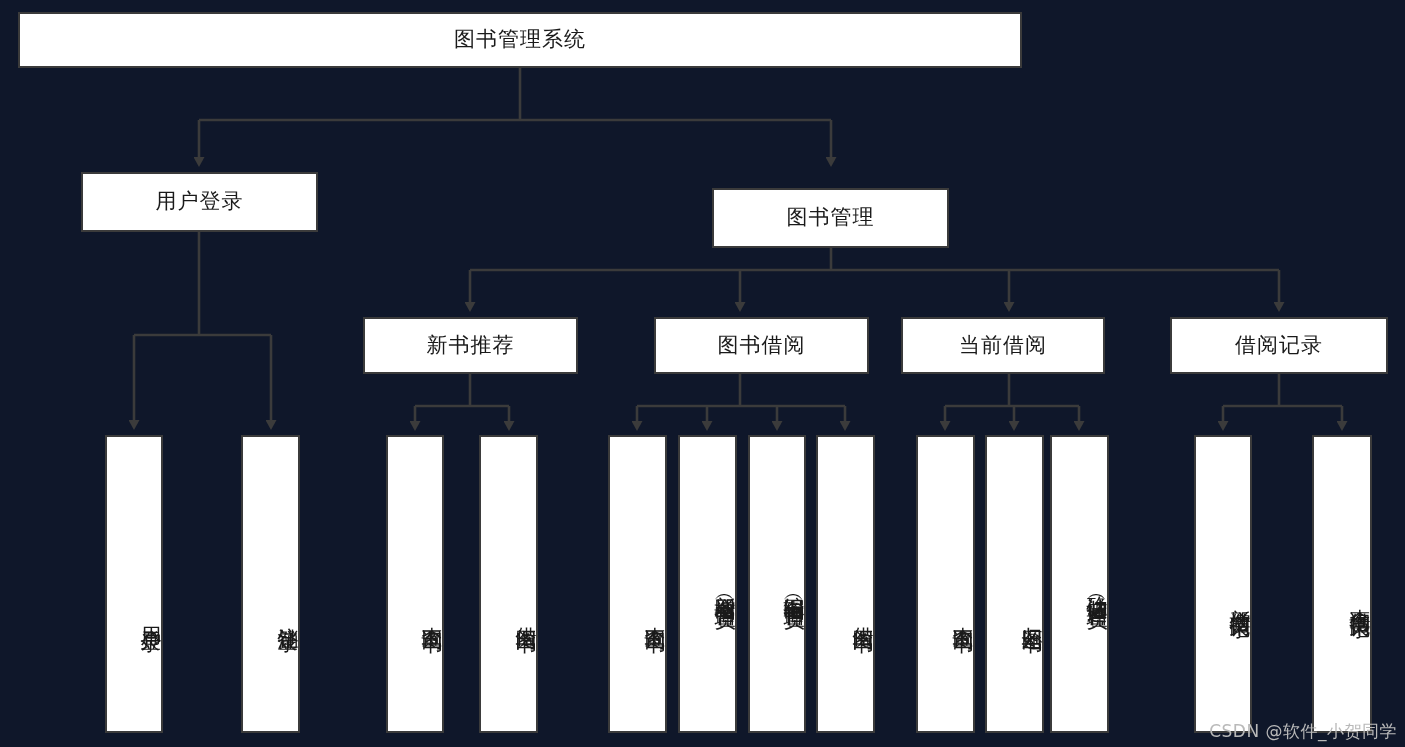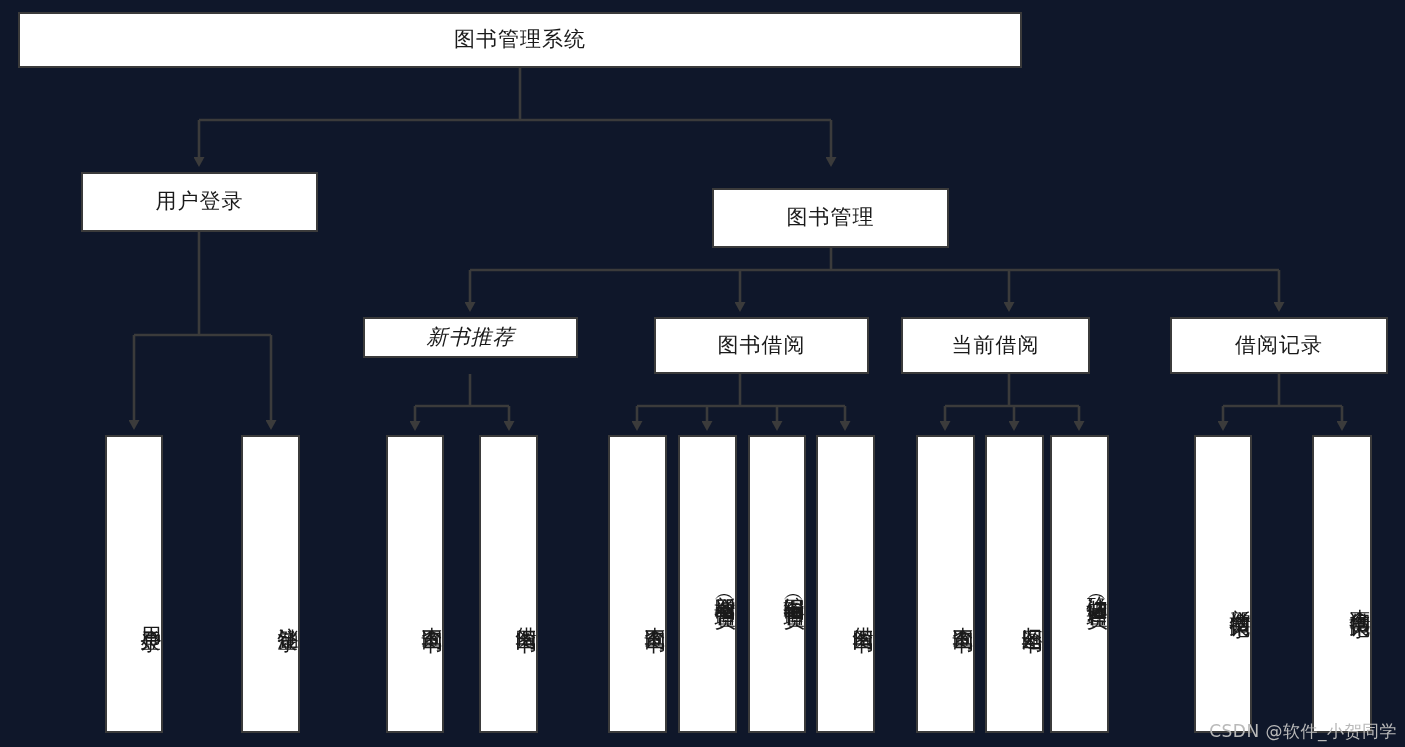--- a/index.html
+++ b/index.html
@@ -118,23 +118,23 @@
       <path d="M1223,406 L1223,422" marker-end="url(#arrow)"></path>
       <path d="M1342,406 L1342,422" marker-end="url(#arrow)"></path>
     </g>
   </svg>
 
   <div class="node-box node-h" style="left:18px; top:12px; width:1004px; height:56px;">图书管理系统</div>
 
   <div class="node-box node-h" style="left:81px; top:172px; width:237px; height:60px;">用户登录</div>
   <div class="node-box node-h" style="left:712px; top:172px; width:237px; height:60px;margin-top:16px;">图书管理</div>
 
-  <div class="node-box node-h" style="left:363px; top:317px; width:215px; height:41px;font-style:italic;">新书推荐</div>
+  <div class="node-box node-h" style="left:363px; top:317px; width:215px; height:57px;">新书推荐</div>
   <div class="node-box node-h" style="left:633px; top:317px; width:215px; height:57px;margin-left:21px;">图书借阅</div>
-  <div class="node-box node-h" style="left:901px; top:317px; width:189px; height:57px;">当前借阅</div>
+  <div class="node-box node-h" style="left:901px; top:317px; width:204px; height:57px;">当前借阅</div>
   <div class="node-box node-h" style="left:1170px; top:317px; width:218px; height:57px;">借阅记录</div>
 
   <div class="node-box node-v pad-small" style="left:105px; top:435px; width:58px; height:298px;">用户登录</div>
   <div class="node-box node-v pad-small" style="left:241px; top:435px; width:59px; height:298px;">注销登录</div>
 
   <div class="node-box node-v pad-small" style="left:386px; top:435px; width:58px; height:298px;">查询图书</div>
   <div class="node-box node-v pad-small" style="left:479px; top:435px; width:59px; height:298px;">借阅图书</div>
 
   <div class="node-box node-v pad-small" style="left:608px; top:435px; width:59px; height:298px;">查询图书</div>
   <div class="node-box node-v pad-tiny" style="left:678px; top:435px; width:59px; height:298px;">新增图书（管理员）</div>

